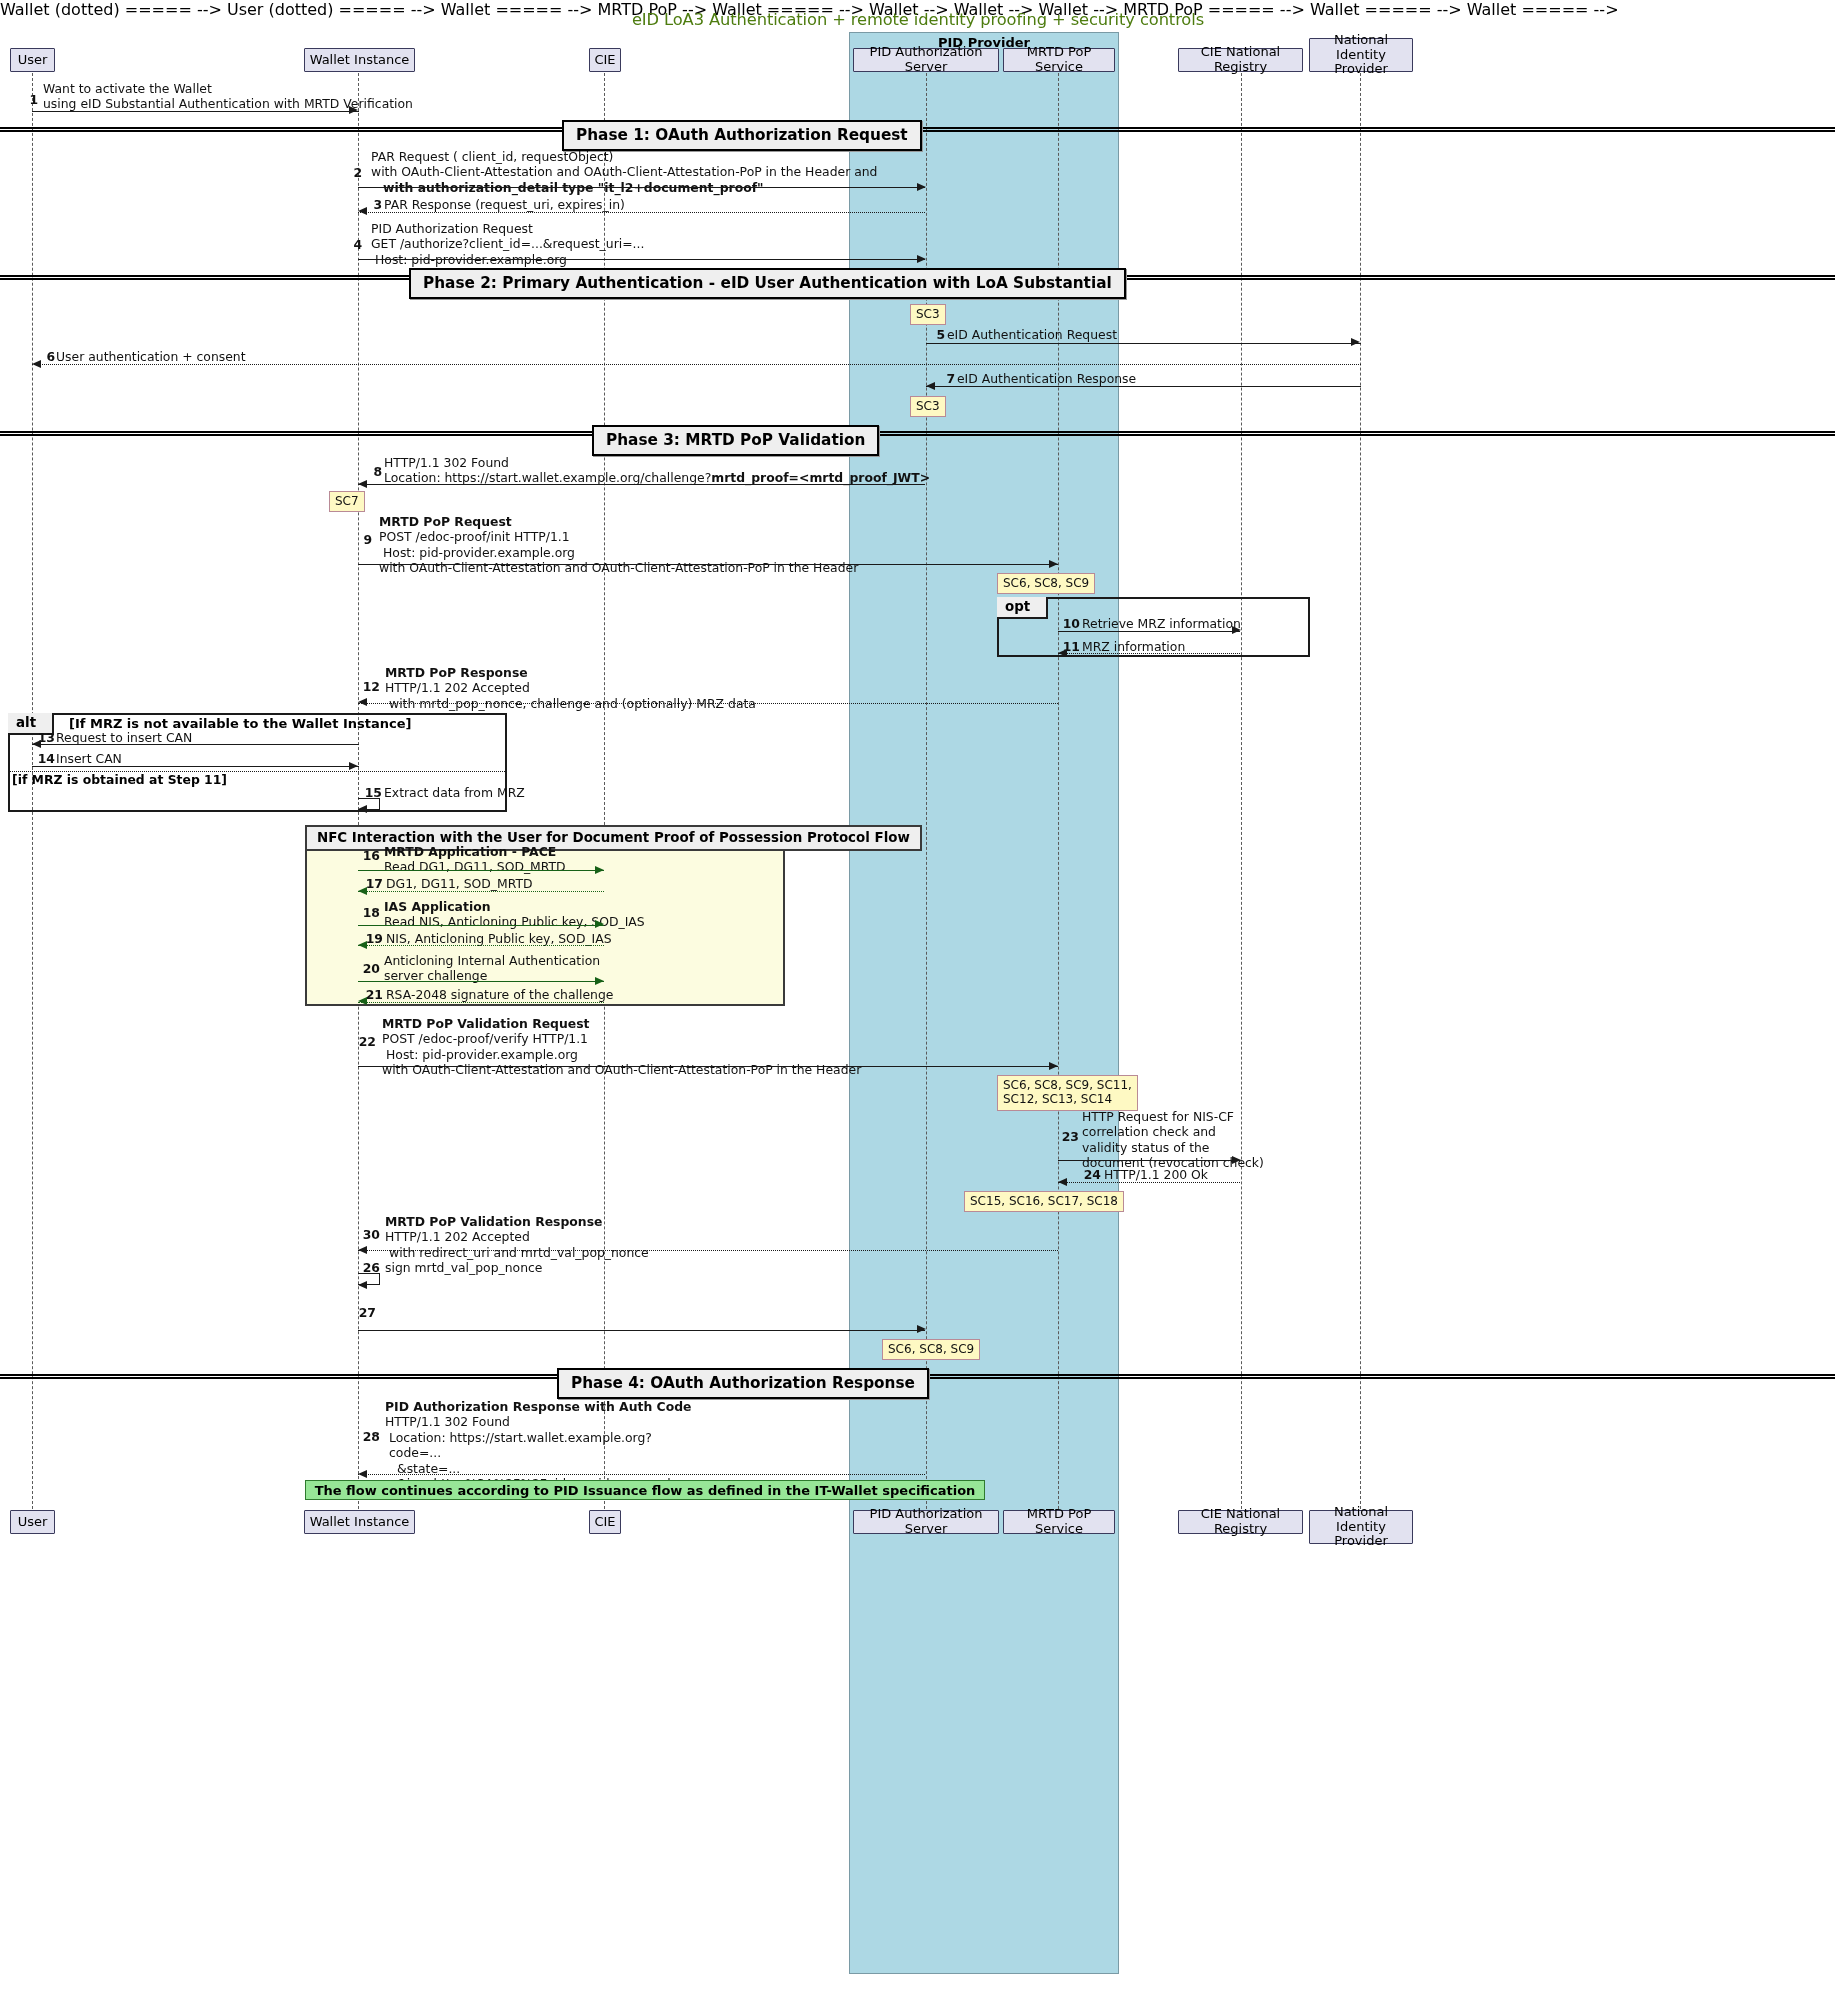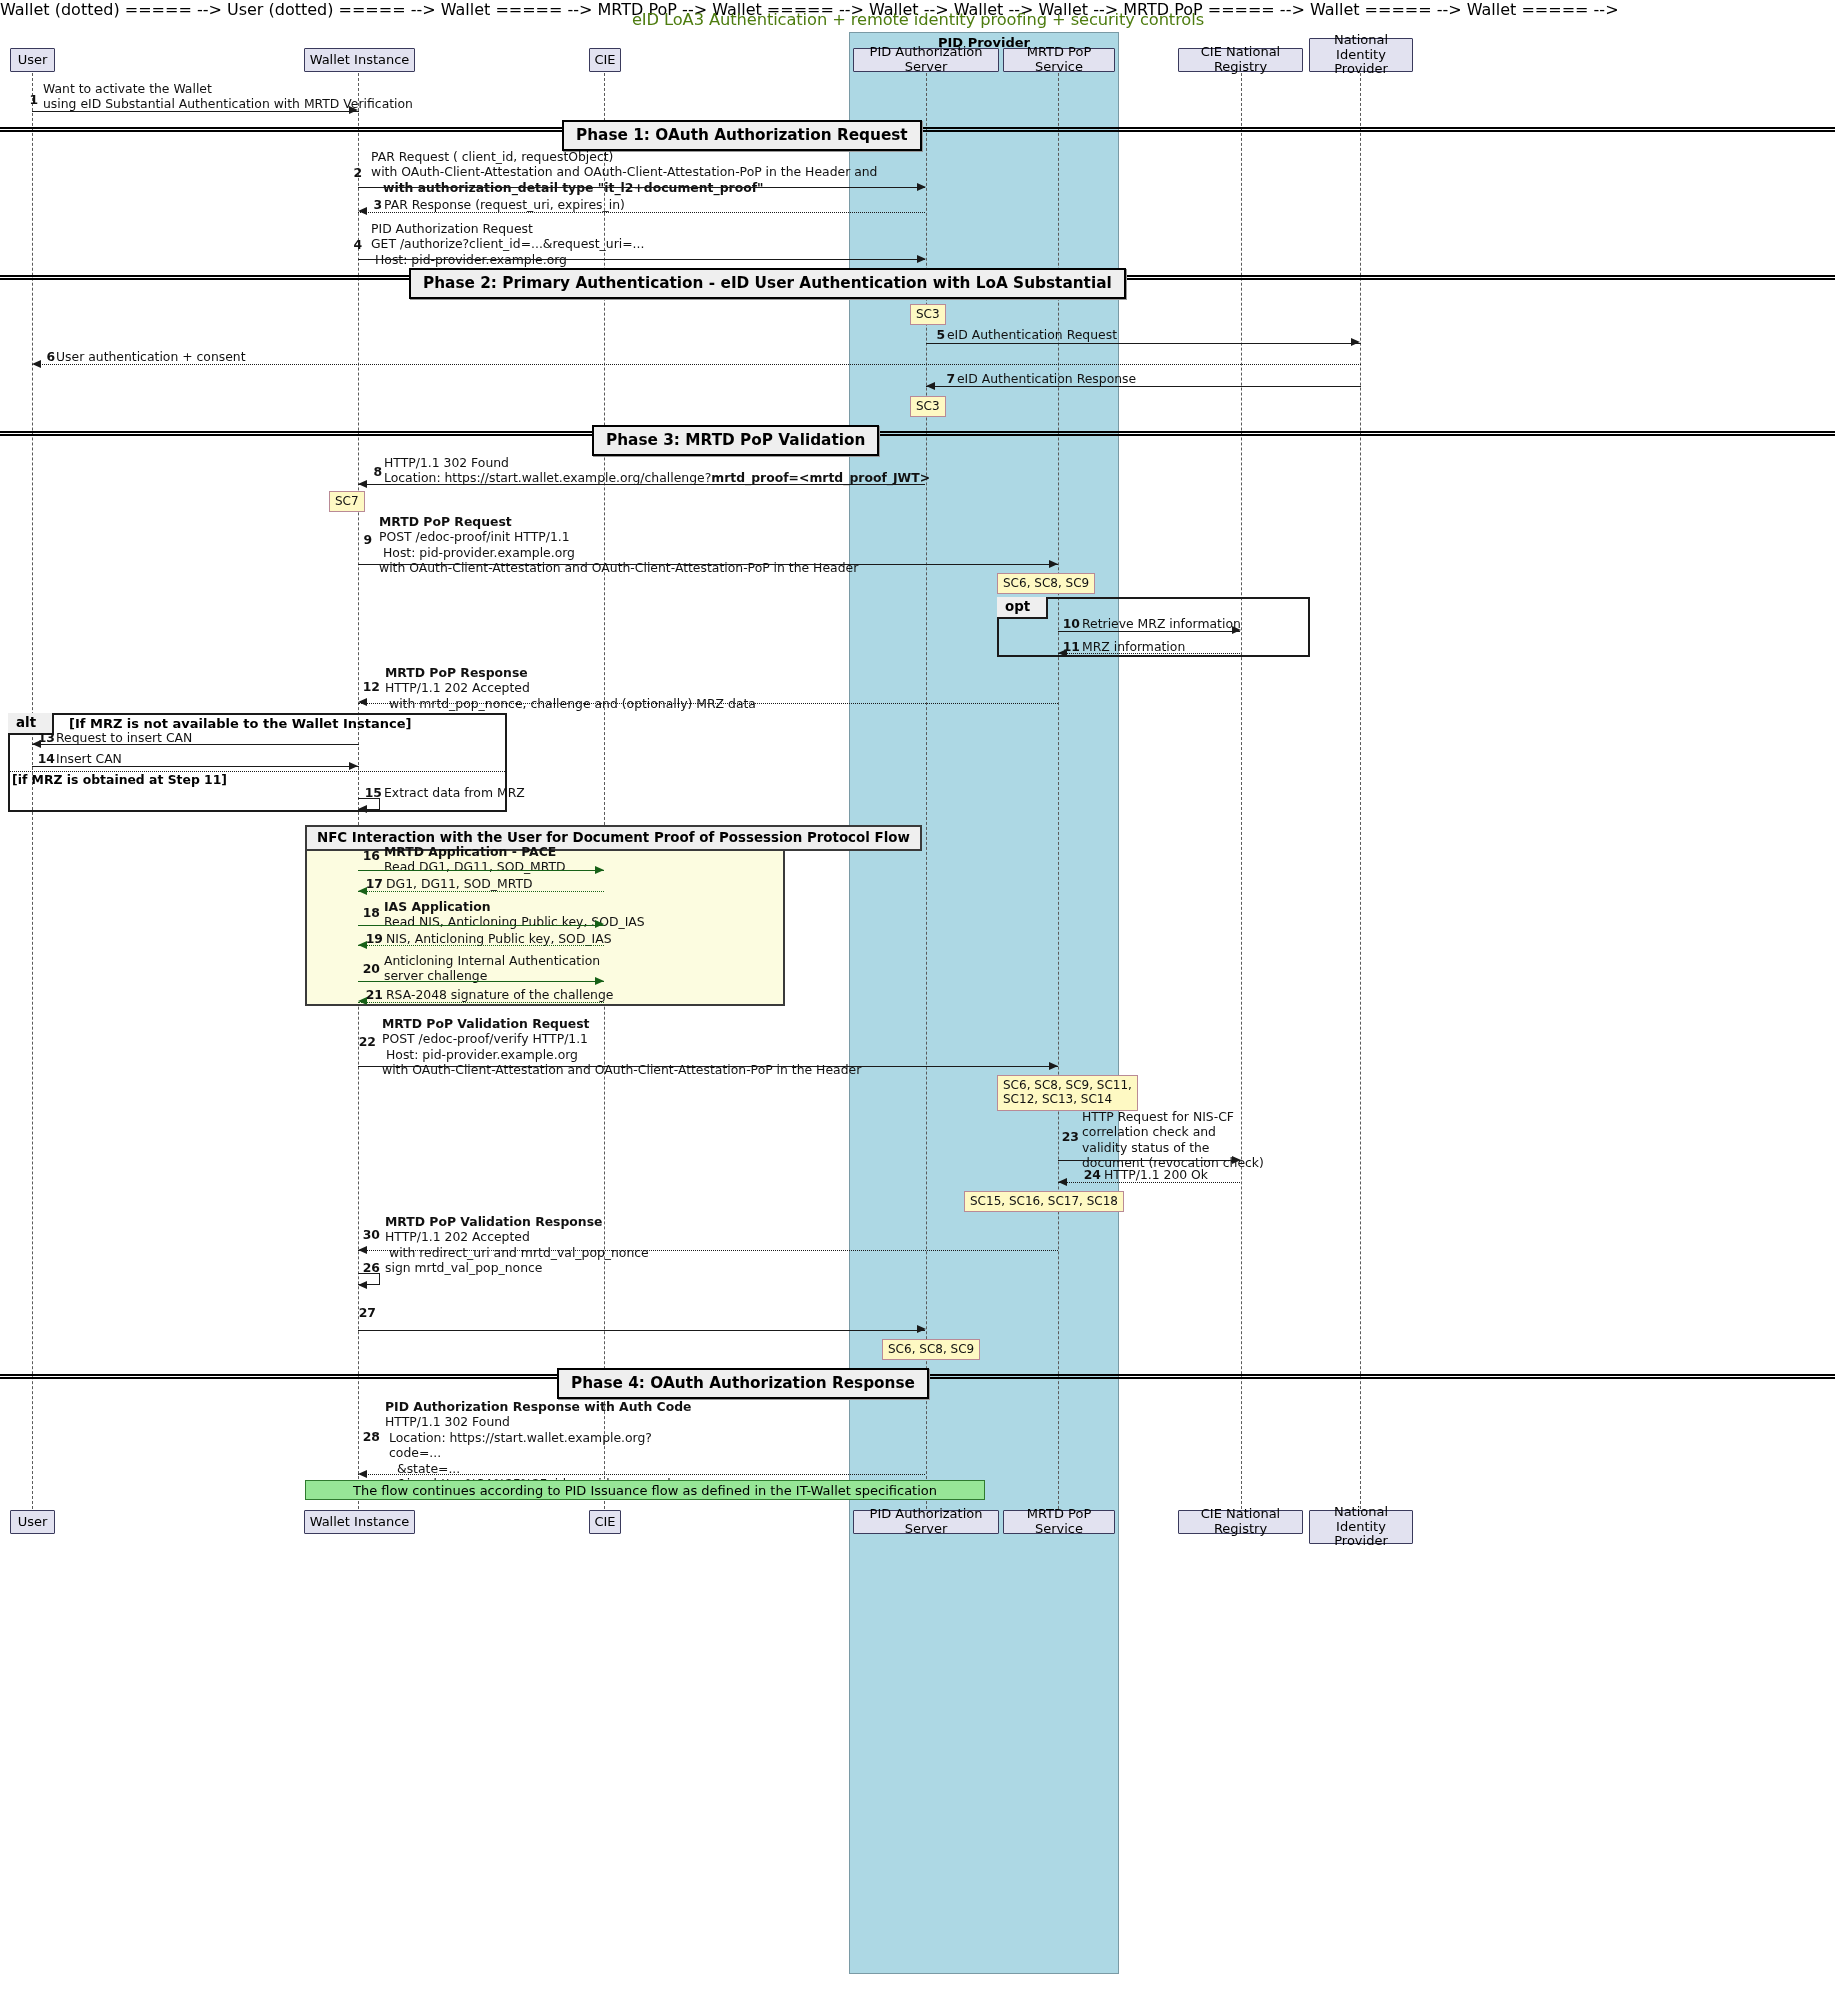--- a/index.html
+++ b/index.html
@@ -189,21 +189,21 @@
     position: absolute;
     background: #97E697;
     border: 1px solid #2f7a2f;
     font-size: 13px;
     color: #000;
     display: flex;
     align-items: center;
     justify-content: center;
     text-align: center;
     white-space: nowrap;
-    font-weight: normal;
+    font-weight: bold;
   }
 </style>
 </head>
 <body>
 
 <div id="diagram">
 
   
   <div class="diagram-title">eID LoA3 Authentication + remote identity proofing + security controls</div>
 

